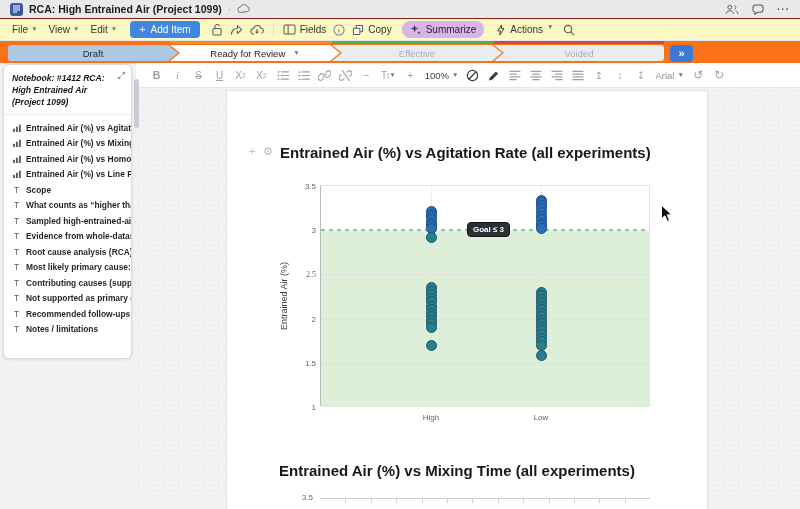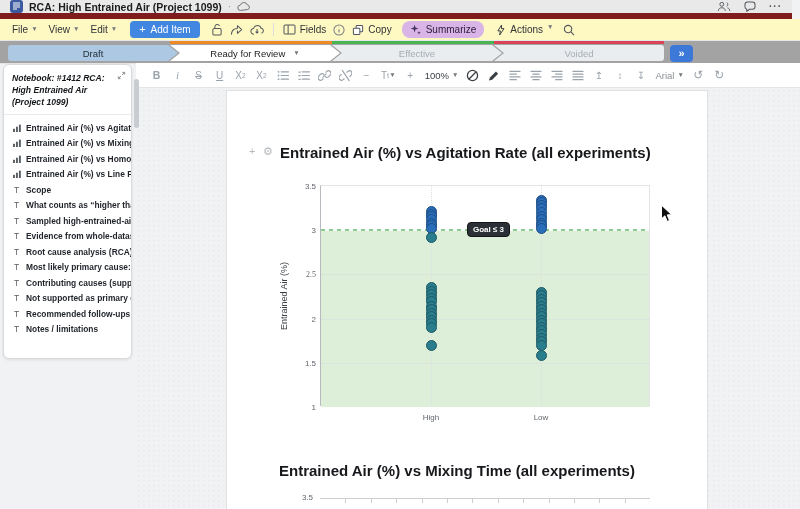--- a/index.html
+++ b/index.html
@@ -1,35 +1,35 @@
 <!DOCTYPE html>
 <html><head>
 <meta charset="utf-8">
 <style>
 html,body{margin:0;padding:0}
 body{width:800px;height:509px;position:relative;overflow:hidden;font-family:"Liberation Sans",sans-serif;background:#f1f2f3;-webkit-font-smoothing:antialiased}
 svg{display:block}
 
-.titlebar{position:absolute;left:0;top:0;right:8px;height:19px;background:#e9e9e9;border-bottom:6px solid #7f1d1d;display:flex;align-items:center;padding:0 10px;gap:6px;box-sizing:border-box}
+.titlebar{position:absolute;left:0;top:0;right:0;height:19px;background:#e9e9e9;border-bottom:1px solid #7f1d1d;display:flex;align-items:center;padding:0 10px;gap:6px;box-sizing:border-box}
 .appicon{width:13px;height:13px;border-radius:3px;background:#3b5aa0;display:flex;align-items:center;justify-content:center;flex:none}
 .tb-title{font-size:10.5px;font-weight:700;color:#1c1c1c;white-space:nowrap}
 .tb-dot{color:#9a9a9a;font-size:10px}
 .tb-right{margin-left:auto;display:flex;align-items:center;gap:13px;color:#555}
 .icbtn{display:flex;align-items:center;justify-content:center;color:#555}
 
 .menubar{position:absolute;left:0;top:19px;right:0;height:22px;background:#fef9c3;border-bottom:1px solid #e5e6e8;display:flex;align-items:center;padding:0 10px;gap:7px;font-size:10px;color:#303337;box-sizing:border-box}
 .menu{display:flex;align-items:center;gap:3px;padding:2px 2px;cursor:default}
 .caret{font-size:6.5px;color:#75797e;line-height:1}
 .add-btn{background:#4186e0;color:#fff;border-radius:4px;height:17px;padding:0 9px;display:flex;align-items:center;gap:5px;font-size:10px;font-weight:400;margin:0 4px}
 .add-plus{font-size:11px;line-height:1}
 .vsep{width:1px;height:13px;background:#dcdee0;margin:0 2px}
 .mgroup{display:flex;align-items:flex-start;gap:4px}
 .pill{background:#d9b4e6;border-radius:8px;height:17px;padding:0 8px;display:flex;align-items:center;gap:5px;color:#2c1b3c;margin:0 3px}
 
-.workflow{position:absolute;left:0;top:41px;right:0;height:22px;background:#a3a3a3;border-bottom:1px solid #e3e5e7}
+.workflow{position:absolute;left:0;top:41px;right:0;height:22px;background:#f97316;border-bottom:1px solid #e3e5e7}
 .stripe{position:absolute;top:0;height:3px;z-index:2}
 .st-o{left:170px;width:162px}.st-g{left:332px;width:162px}.st-r{left:494px;width:170px}
 .stage{position:absolute;top:4px;height:16px;width:170px;display:flex;align-items:center;justify-content:center;font-size:9.5px;cursor:default}
 .chev-first{clip-path:polygon(0 0,calc(100% - 10px) 0,100% 50%,calc(100% - 10px) 100%,0 100%)}
 .chev-mid{clip-path:polygon(0 0,calc(100% - 10px) 0,100% 50%,calc(100% - 10px) 100%,0 100%,10px 50%)}
 .chev-last{clip-path:polygon(0 0,100% 0,100% 100%,0 100%,10px 50%)}
 .s0{left:8px;background:#adc8e2;color:#222e3a;font-weight:400;border-radius:3px 0 0 3px}
 .s1{left:170px;background:#ffffff;color:#222;filter:drop-shadow(0 0 1px rgba(0,0,0,.28))}
 .s1 .caret{margin-left:8px}
 .s2{left:332px;background:#eaedf0;color:#a6acb3}

